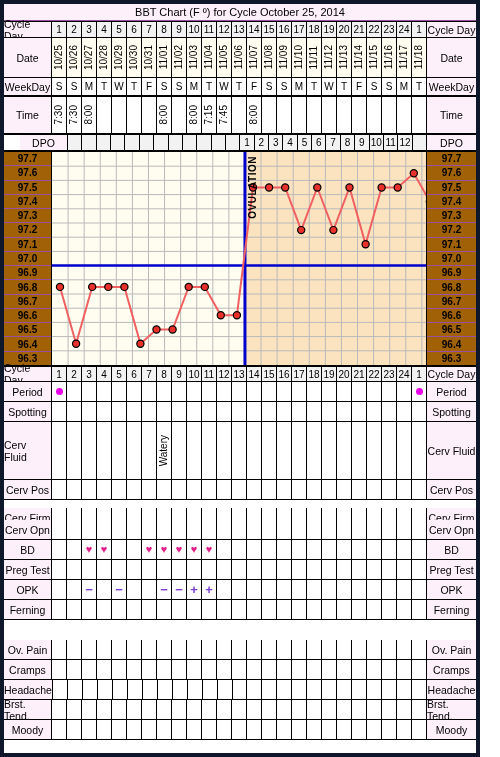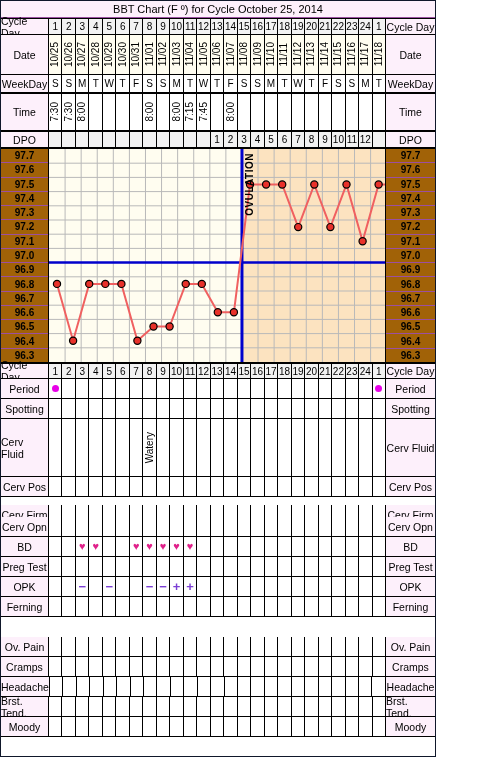--- a/index.html
+++ b/index.html
@@ -3,22 +3,22 @@
 <meta charset="utf-8">
 <style>
   html,body{margin:0;padding:0;background:#fff;}
   body{
     width:500px;height:757px;
     font-family:"Liberation Sans", sans-serif;
     font-size:10px;color:#000;
     -webkit-font-smoothing:none;
   }
   #chart-root{
-    position:relative;width:436px;height:757px;
-    border:1px solid #0f172a;
+    position:relative;width:480px;height:757px;
+    border:4px solid #0f172a;
     box-sizing:border-box;
     background:#fff;
   }
   
   .row{position:absolute;left:0;right:0;display:flex;box-sizing:border-box;}
   .lbl{
     background:#fdf0fb;color:#000;
     display:flex;align-items:center;justify-content:center;
     box-sizing:border-box;
     border-right:1px solid #000;
@@ -48,21 +48,21 @@
     font-size:11px;
   }
 
   
   #cycleday-row{top:17px;height:17px;border-bottom:1px solid #000;border-top:1px solid #000;}
   #cycleday-row .cell{background:#f2f2f2;}
   #date-row{top:34px;height:40px;border-bottom:1px solid #000;}
   #date-row .cell{background:#fffdf0;}
   #weekday-row{top:74px;height:19px;border-bottom:2px solid #000;}
   #time-row{top:93px;height:38px;border-bottom:2px solid #000;}
-  #dpo-row{top:131px;height:17px;border-bottom:2px solid #000;}
+  #dpo-row{top:131px;height:17px;border-bottom:2px solid #000;padding-left:16px;}
   #dpo-row .cell{background:#f2f2f2;}
 
   .vtext{
     writing-mode:vertical-rl;
     transform:rotate(180deg);
     font-size:10px;letter-spacing:0px;line-height:1;
     white-space:nowrap;
   }
 
   

